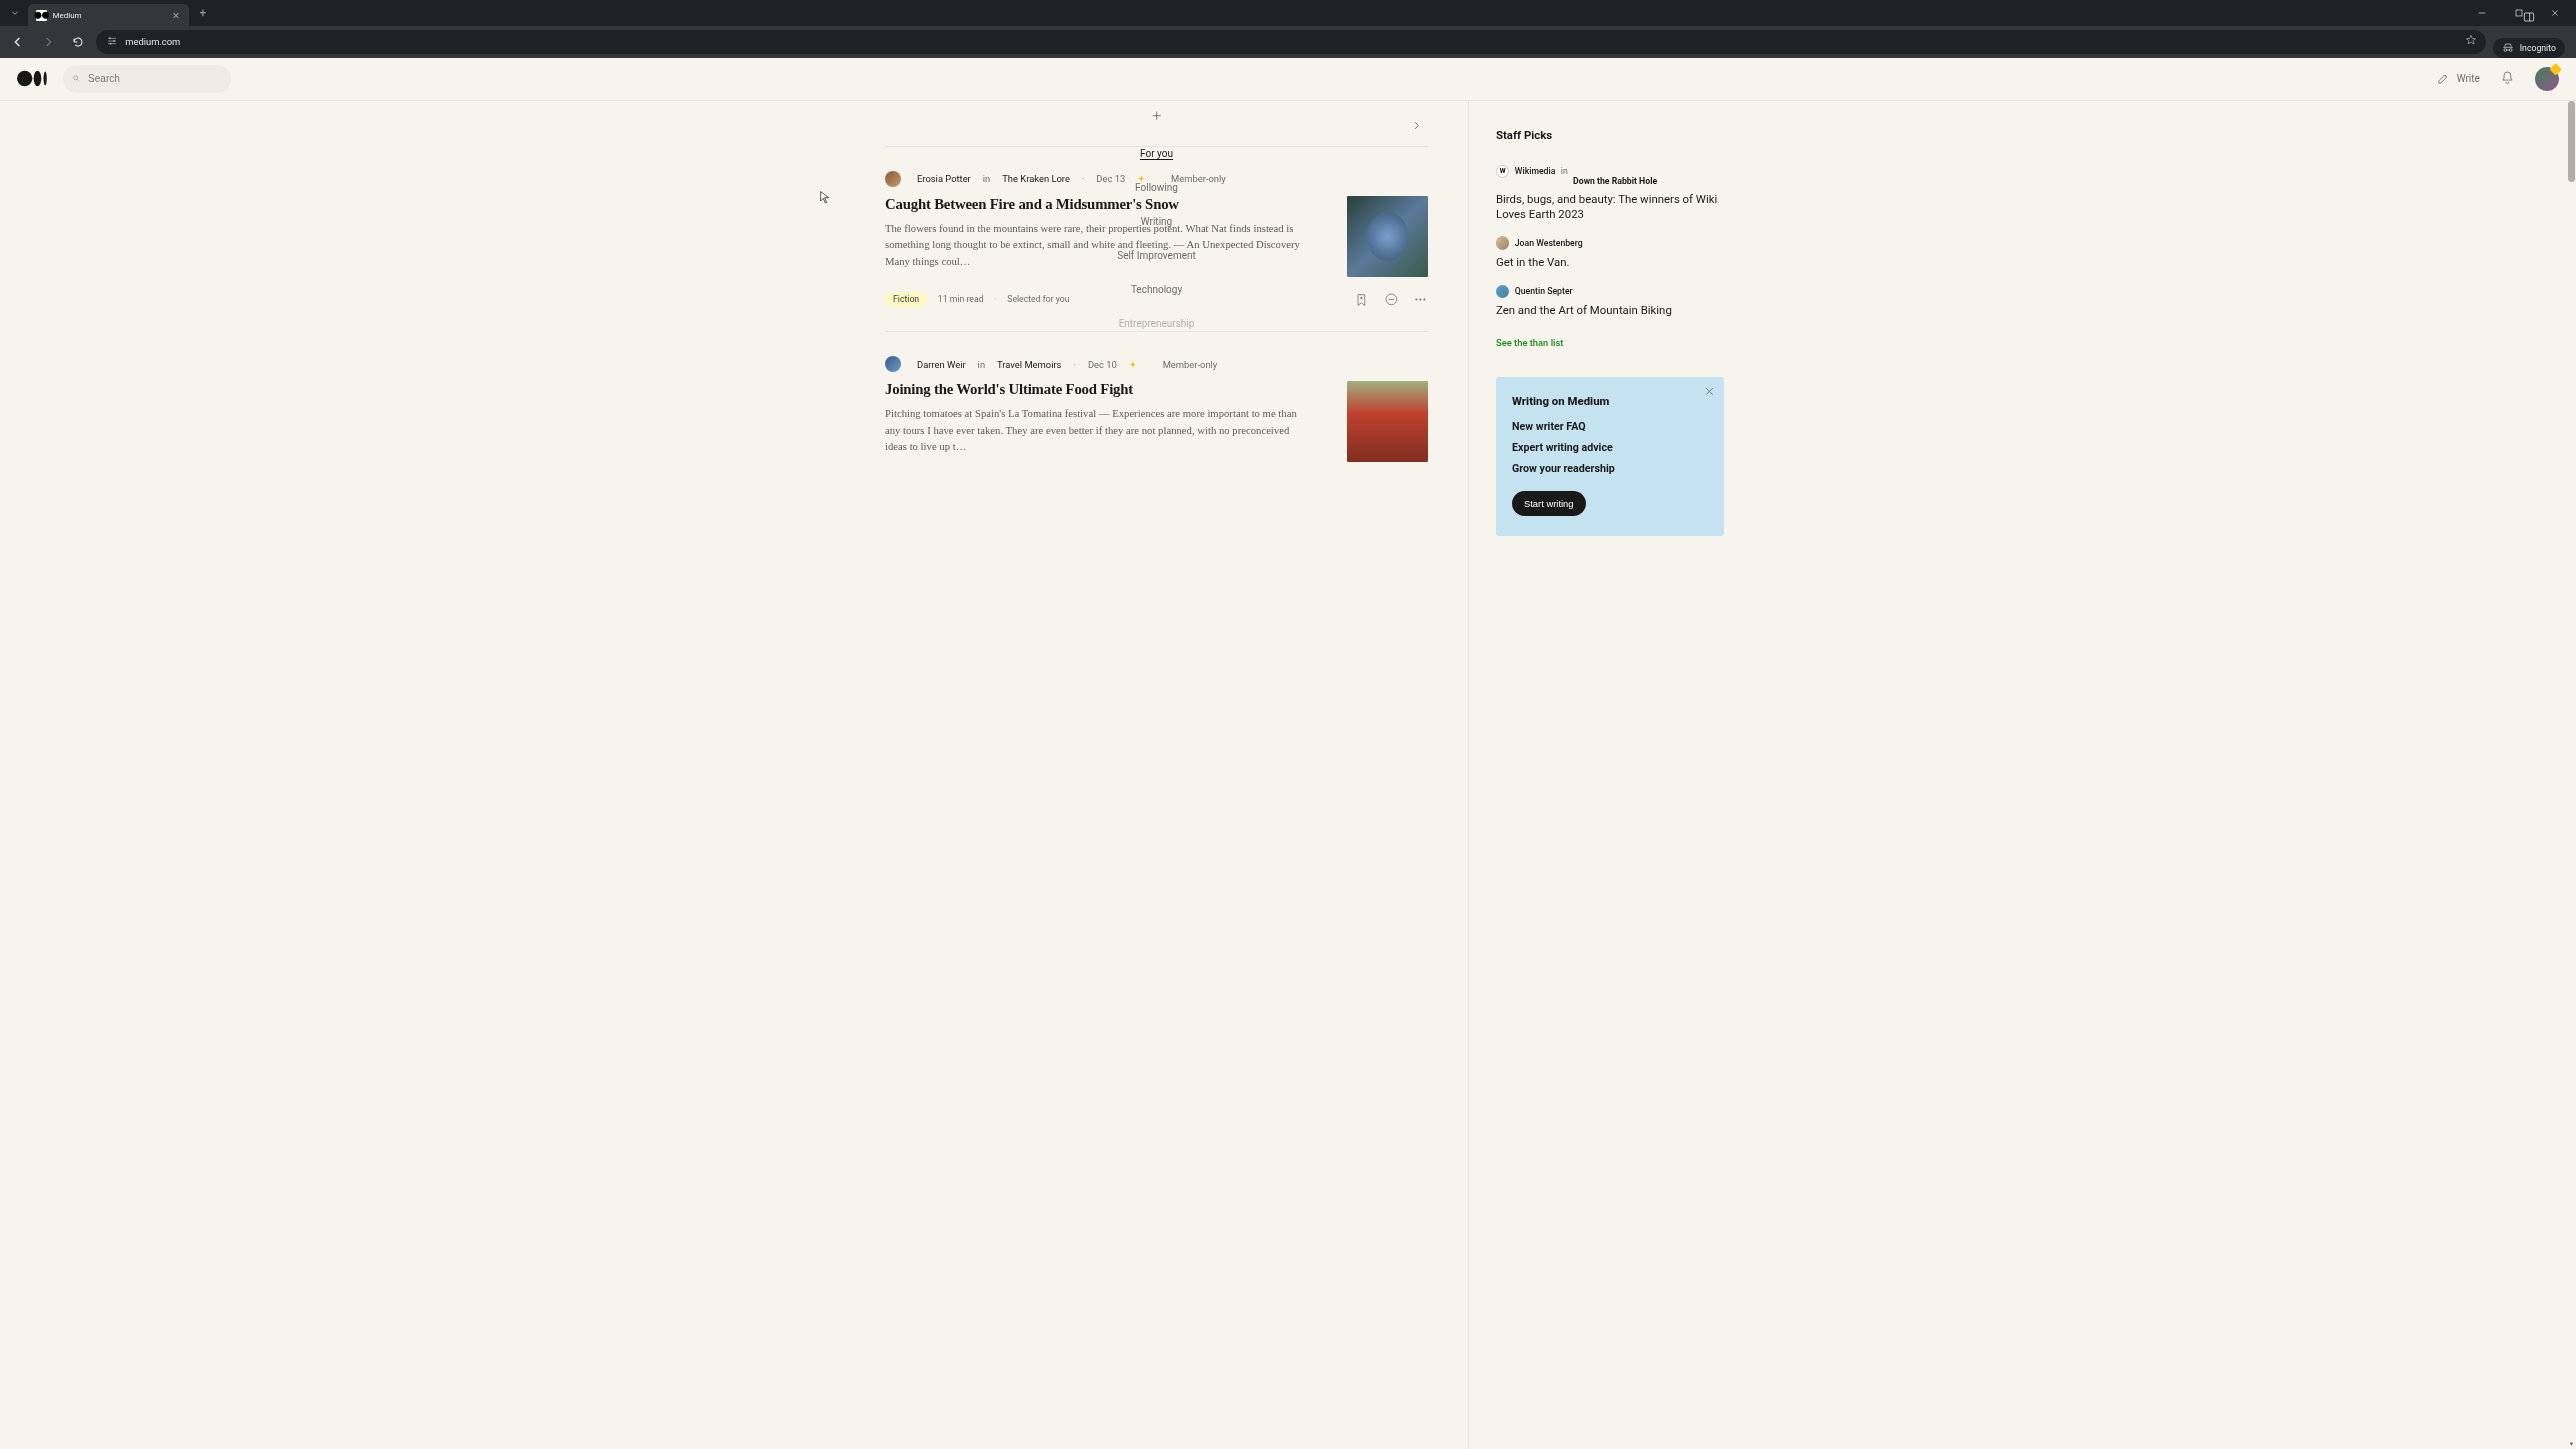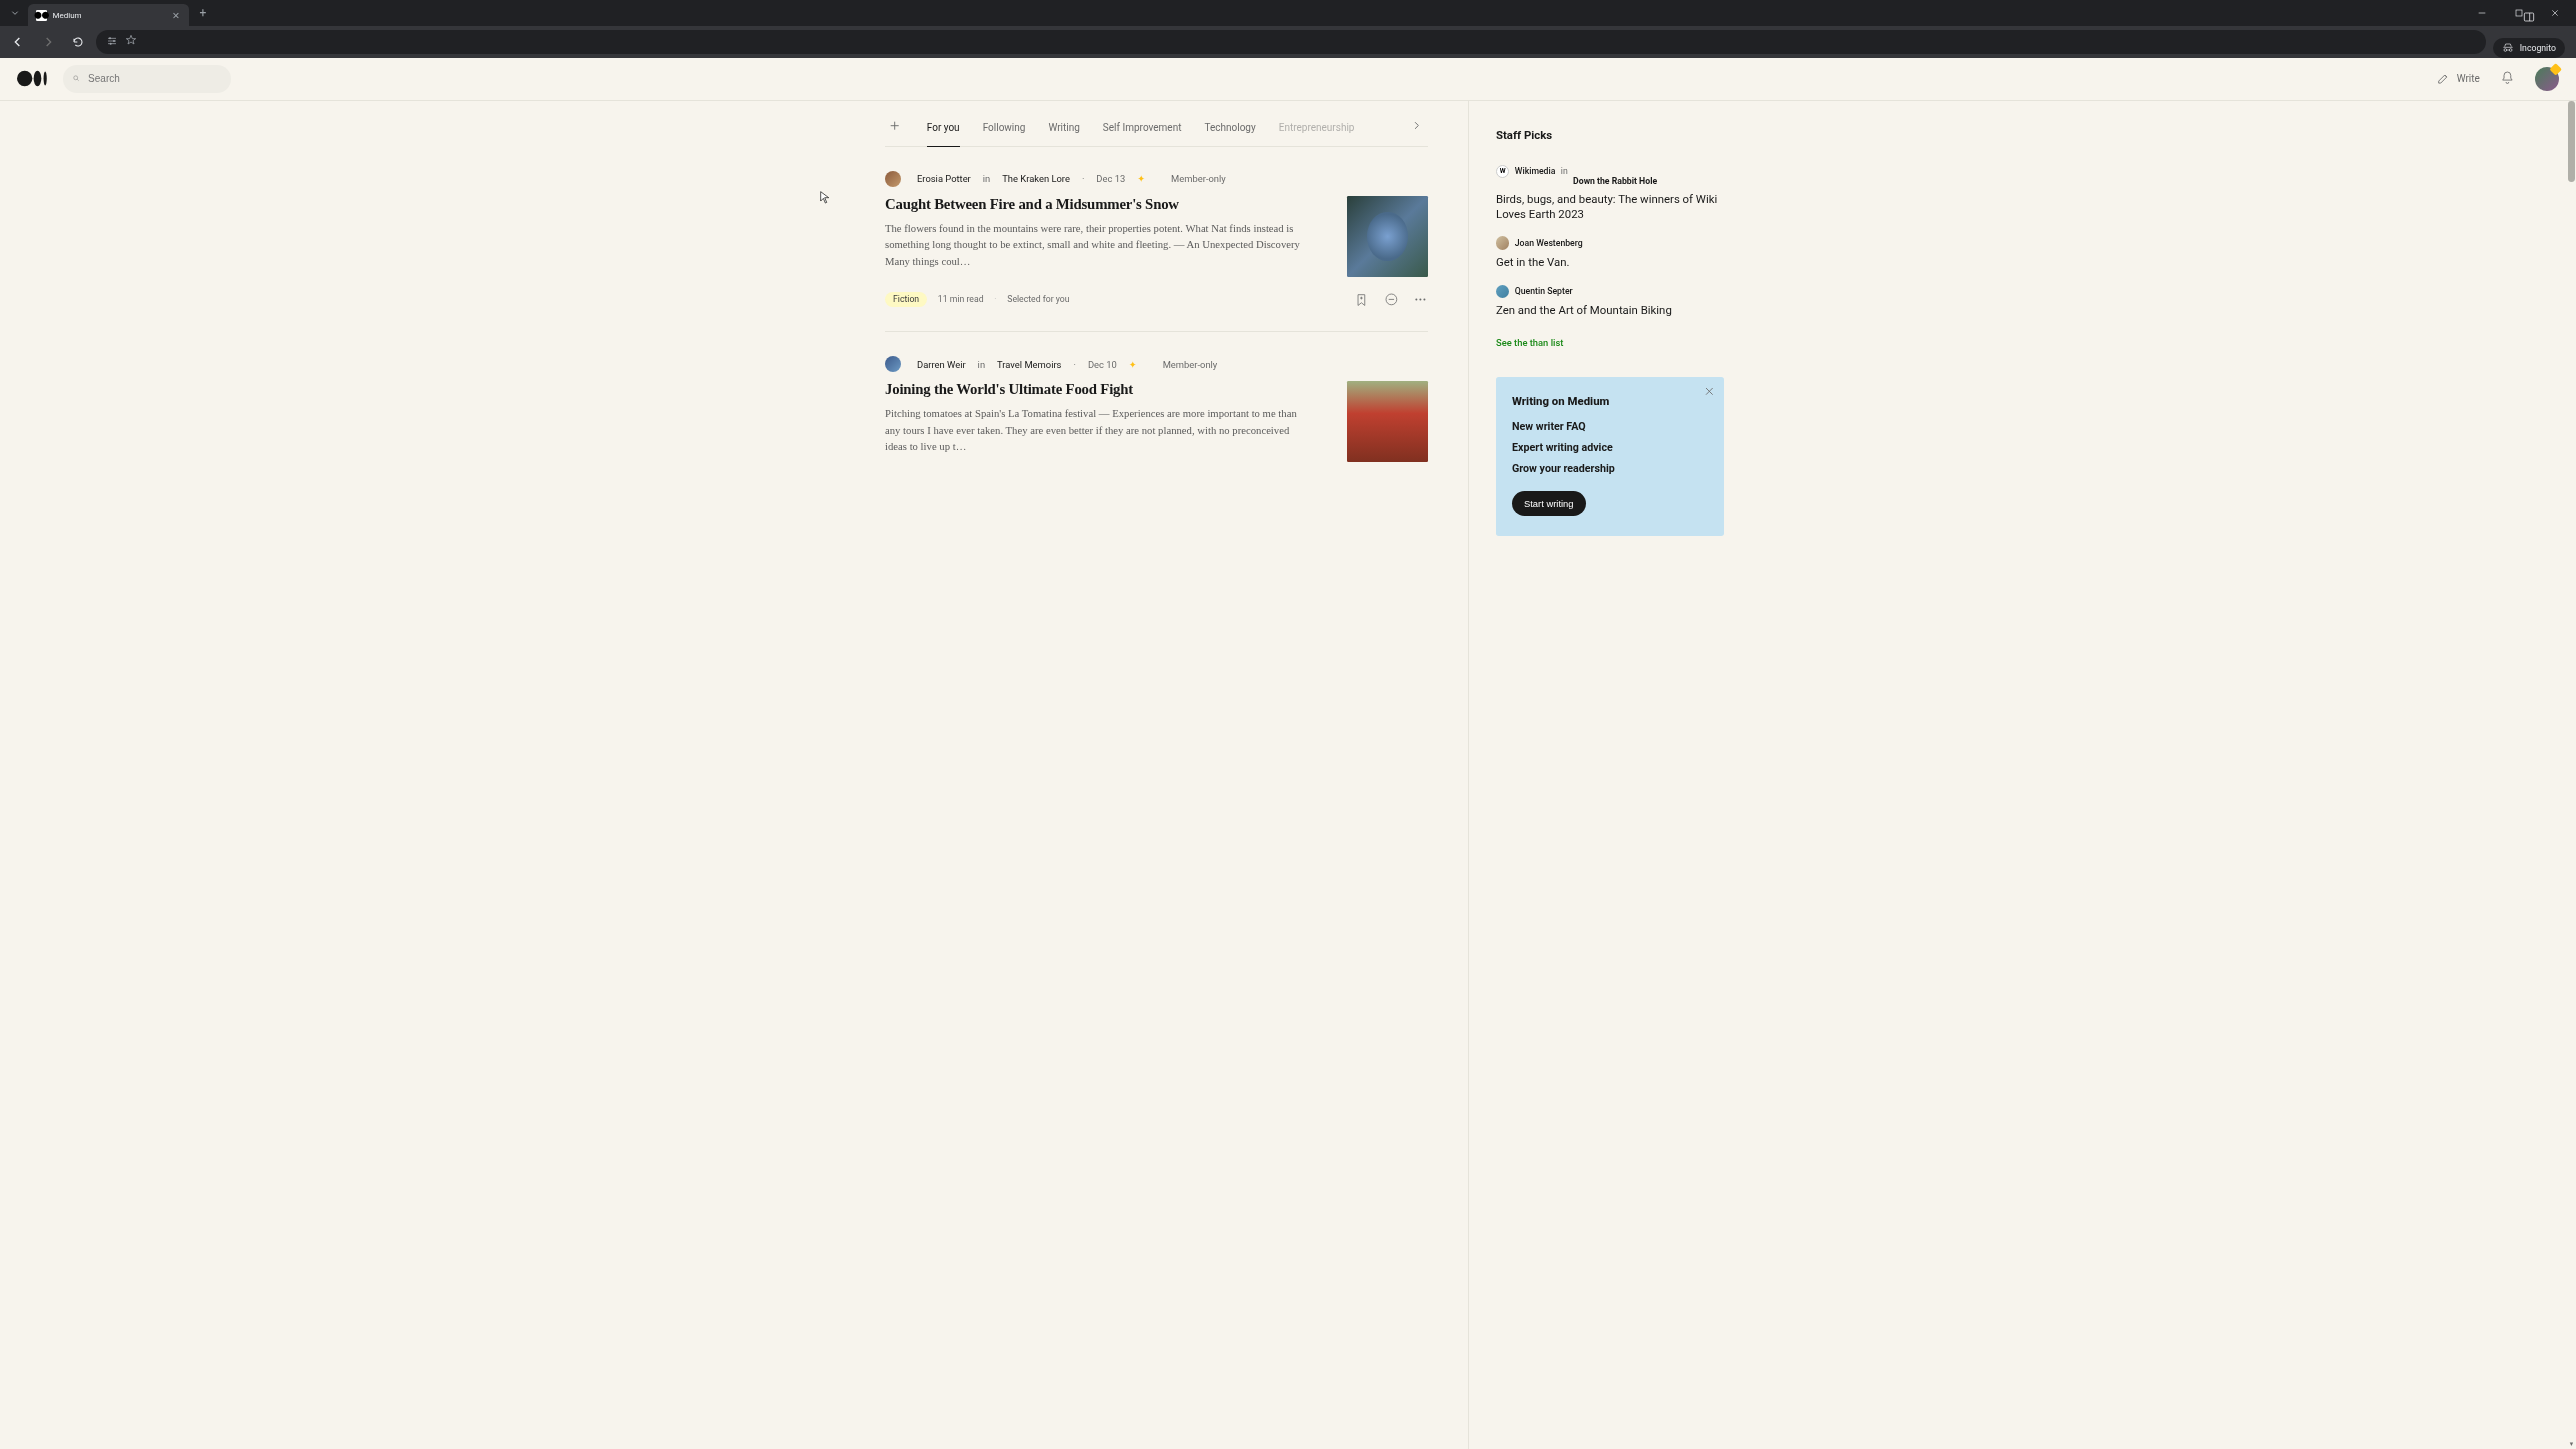--- a/index.html
+++ b/index.html
@@ -46,21 +46,21 @@
 .bell-btn { color: #6b6b6b; cursor: pointer; }
 .avatar { width: 24px; height: 24px; border-radius: 50%; background: linear-gradient(135deg,#4a7c59,#8b5a8c); position: relative; cursor: pointer; }
 .avatar-badge { position: absolute; top: -2px; right: -2px; width: 9.4px; height: 9.4px; background: #ffc017; border-radius: 2px; transform: rotate(45deg); }
 
 
 .m-body { flex: 1; display: flex; max-width: 926px; margin: 0 auto; width: 100%; }
 .m-main { flex: 1; border-right: 0.7px solid #e5e3da; padding: 0 40px 0 60px; }
 .m-side { width: 282px; padding: 27px 27px 0 27px; }
 
 
-.feed-tabs { display: flex; align-items: center; gap: 23px; border-bottom: 0.7px solid #e5e3da; height: 38px; position: relative; margin-top: 8px; }
+.feed-tabs { display: flex; align-items: center; gap: 23px; border-bottom: 0.7px solid #e5e3da; height: 38px; position: relative; margin-top: 8px; flex-direction: column; }
 .tab-plus { color: #6b6b6b; cursor: pointer; padding: 0 2.7px; }
 .feed-tab { color: #6b6b6b; font-size: 10px; cursor: pointer; height: 100%; display: flex; align-items: center; position: relative; white-space: nowrap; }
 .feed-tab.active { color: #191919; }
 .feed-tab.active::after { content: ''; position: absolute; bottom: -0.7px; left: 0; right: 0; height: 0.7px; background: #191919; }
 .feed-tab.fade { opacity: 0.5; }
 .tab-chevron { position: absolute; right: 0; top: 50%; transform: translateY(-50%); background: linear-gradient(90deg, transparent, #f7f4ed 40%); padding: 0 6.7px 0 27px; cursor: pointer; color: #6b6b6b; }
 
 
 .article { padding: 24px 0; border-bottom: 0.7px solid #e5e3da; }
 .art-meta { display: flex; align-items: center; gap: 12px; font-size: 9.4px; color: #6b6b6b; margin-bottom: 9.4px; }
@@ -162,20 +162,21 @@
       </div>
     <div class="addr-bar">
       <div class="site-icon">
           <svg width="12" height="12" viewBox="0 0 18 18">
             <path d="M3 5h12M3 9h12M3 13h12" stroke="#9aa0a6" stroke-width="1.2"></path>
             <circle cx="6" cy="5" r="1.5" fill="#9aa0a6"></circle>
             <circle cx="12" cy="9" r="1.5" fill="#9aa0a6"></circle>
             <circle cx="7" cy="13" r="1.5" fill="#9aa0a6"></circle>
           </svg>
         </div>
+      <div class="url">medium.com</div>
       <div class="star-btn"><svg width="12" height="12" viewBox="0 0 18 18">
             <path d="M9 2l2 5h5l-4 3 1.5 5L9 12l-4.5 3L6 10 2 7h5z" stroke="#9aa0a6" stroke-width="1.2" fill="none"></path>
           </svg></div>
     </div>
     <div class="toolbar-right">
       <div class="nav-btn enabled">
           <svg width="12" height="12" viewBox="0 0 18 18">
             <rect x="2" y="3" width="14" height="12" rx="1.5" stroke="#e8eaed" stroke-width="1.2" fill="none"></rect>
             <path d="M10 3v12" stroke="#e8eaed" stroke-width="1.2"></path>
           </svg>

